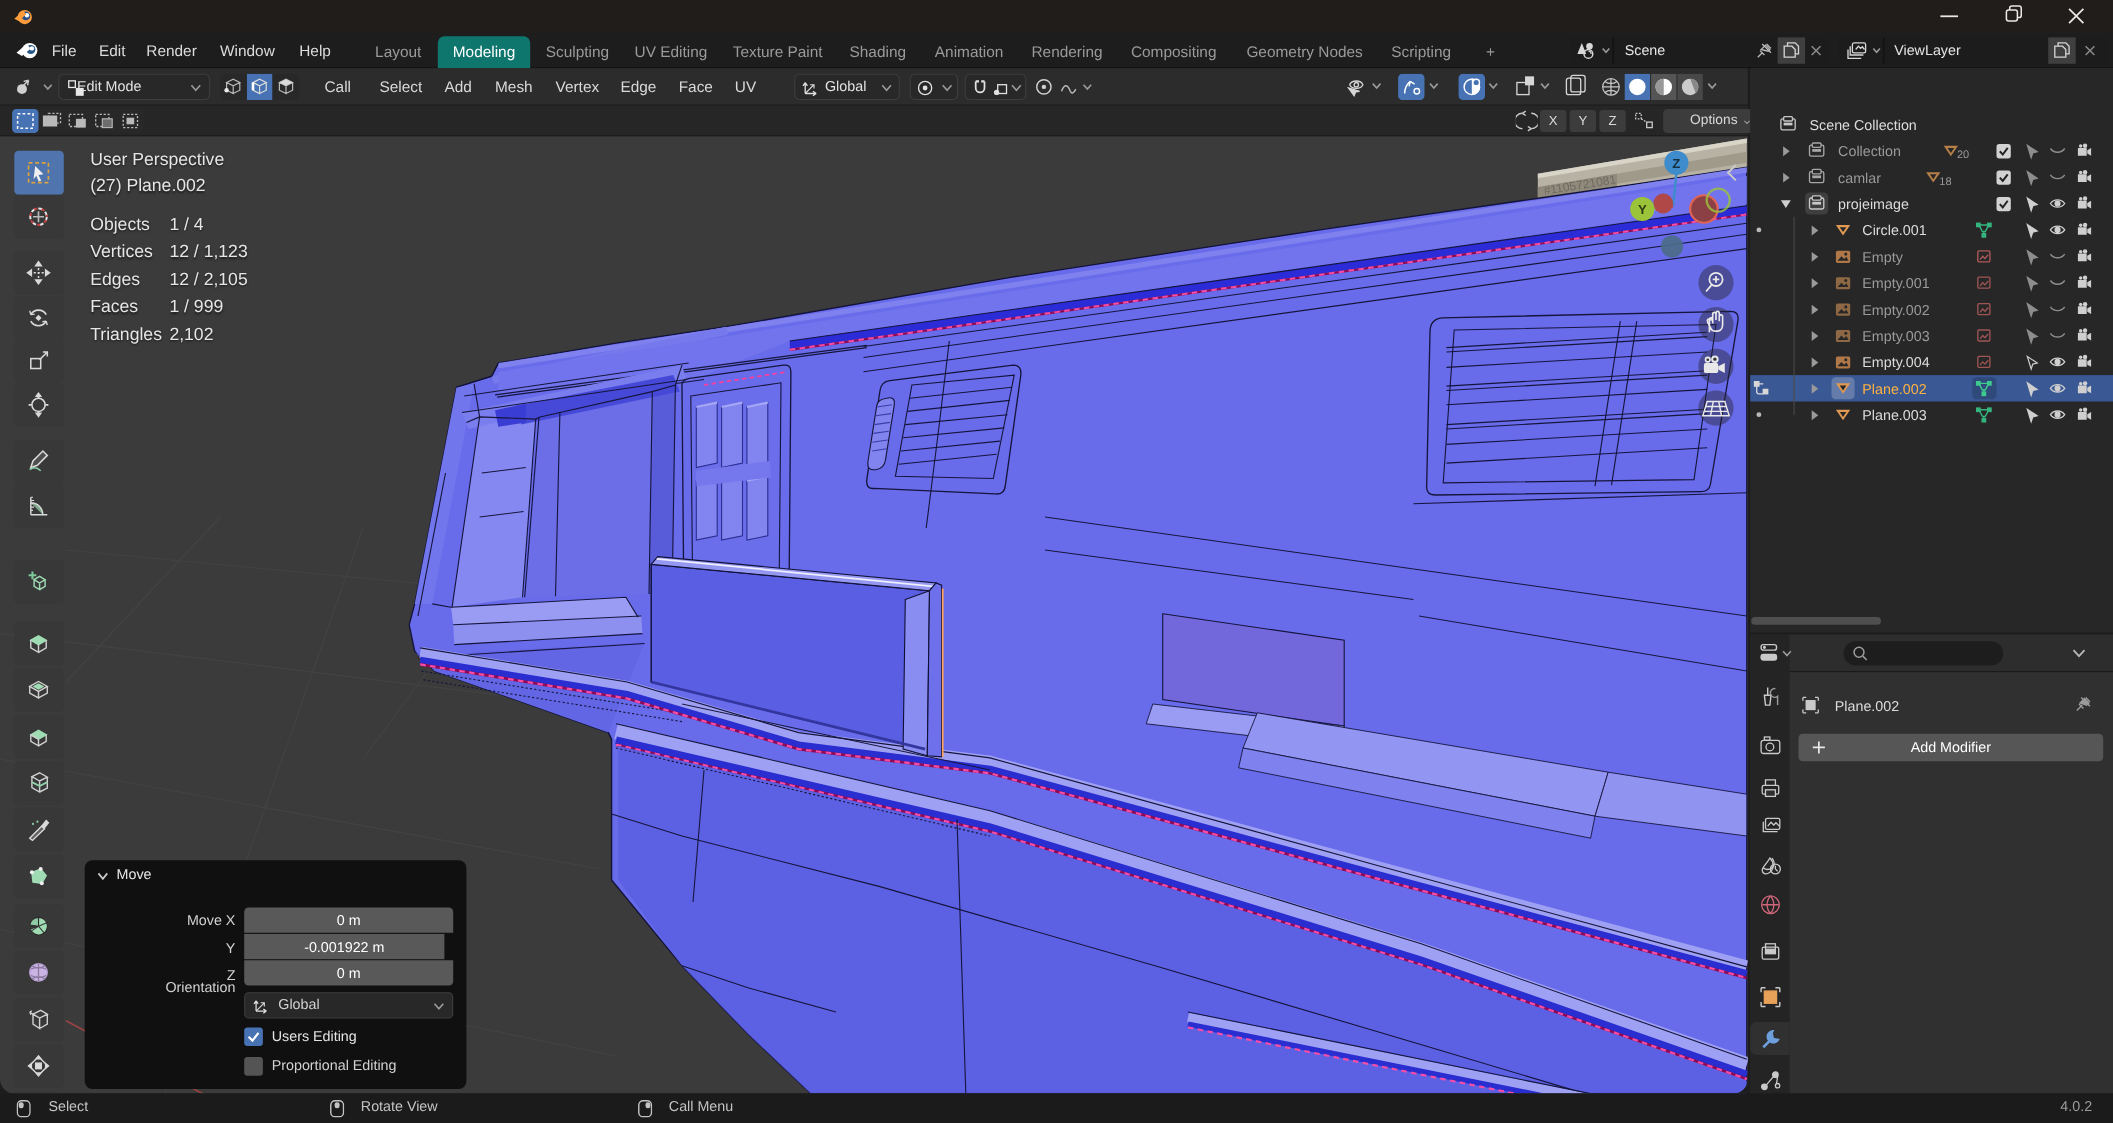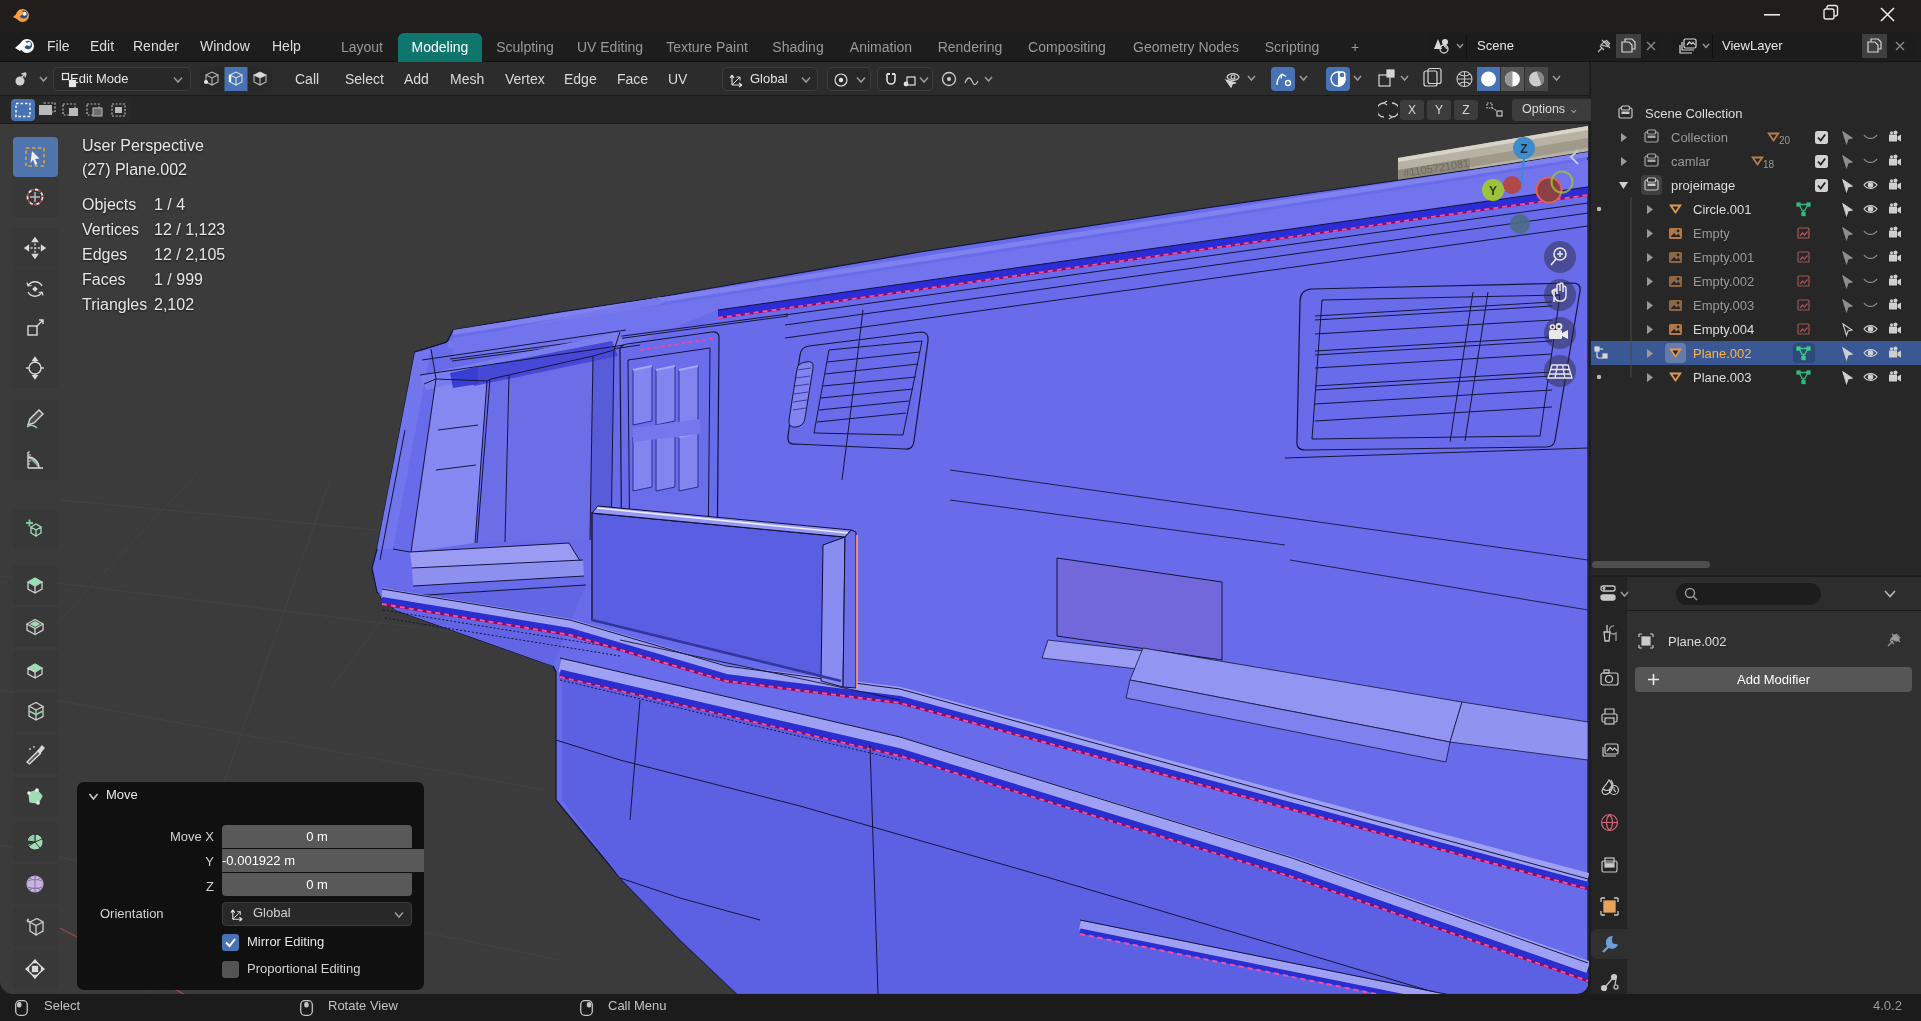--- a/index.html
+++ b/index.html
@@ -288,21 +288,21 @@
     <div class="abs" style="left:1400px;top:4px;width:24px;height:20px;background:#3c3c3c;border-radius:3px;color:#d9d9d9;font-size:12px;text-align:center;line-height:20px">X</div>
     <div class="abs" style="left:1427px;top:4px;width:24px;height:20px;background:#3c3c3c;border-radius:3px;color:#d9d9d9;font-size:12px;text-align:center;line-height:20px">Y</div>
     <div class="abs" style="left:1454px;top:4px;width:24px;height:20px;background:#3c3c3c;border-radius:3px;color:#d9d9d9;font-size:12px;text-align:center;line-height:20px">Z</div>
     <svg class="abs" style="left:1484px;top:4px" width="22" height="20" viewBox="0 0 22 20">
       <g fill="none" stroke="#c9c9c9" stroke-width="1.2">
         <rect x="3" y="3" width="5" height="5" stroke-dasharray="1.6,1.3"></rect>
         <rect x="13" y="11" width="5" height="5"></rect>
         <path d="M8 8 l5 3" stroke-dasharray="1.6,1.3"></path>
       </g>
     </svg>
-    <div class="abs" style="left:1512px;top:3px;width:96px;height:22px;background:#3c3c3c;border-radius:4px;color:#d9d9d9;font-size:12.5px;line-height:21px;text-align:left;padding-left:10px">Options <span style="color:#9a9a9a">⌄</span></div>
+    <div class="abs" style="left:1512px;top:3px;width:96px;height:22px;background:#3c3c3c;border-radius:4px;color:#d9d9d9;font-size:12.5px;line-height:21px;text-align:center;padding-left:10px">Options <span style="color:#9a9a9a">⌄</span></div>
   </div>
 
 <div id="canvas">
 <svg width="1589" height="870" viewBox="0 124 1589 870">
   <rect x="0" y="124" width="1589" height="870" fill="#3b3b3b"></rect>
   <g id="mesh">
 <g stroke="#434343" stroke-width="1" fill="none">
 <path d="M60,500 L430,535"></path>
 <path d="M0,576 L520,640"></path>
 <path d="M0,690 L545,790"></path>
@@ -640,39 +640,39 @@
       <path d="M1578 150 l-7 7 7 7" stroke="#c9c9c9" stroke-width="1.8" fill="none"></path>
     </svg><div class="abs" style="left:77px;top:658px;width:347px;height:208px;background:rgba(15,15,15,0.96);border-radius:7px;color:#d2d2d2;font-size:13px">
       <svg class="abs" style="left:11px;top:9px" width="11" height="11" viewBox="0 0 11 11">
         <path d="M1.5 3 L5.5 8 L9.5 3" stroke="#c9c9c9" stroke-width="1.6" fill="none"></path>
       </svg>
       <span class="abs" style="left:29px;top:5px;color:#e8e8e8">Move</span>
       <span class="abs" style="left:67px;top:47px;width:70px;text-align:right">Move X</span>
       <span class="abs" style="left:67px;top:72px;width:70px;text-align:right">Y</span>
       <span class="abs" style="left:67px;top:97px;width:70px;text-align:right">Z</span>
       <div class="abs" style="left:145px;top:43px;width:190px;height:23px;background:#595959;border-radius:4px 4px 0 0;text-align:center;line-height:23px;color:#fff">0 m</div>
-      <div class="abs" style="left:145px;top:67px;width:202px;height:23px;background:#595959;line-height:23px;color:#fff">-0.001922 m</div>
+      <div class="abs" style="left:145px;top:67px;width:182px;height:23px;background:#595959;text-align:center;line-height:23px;color:#fff">-0.001922 m</div>
       <div class="abs" style="left:145px;top:91px;width:190px;height:23px;background:#595959;border-radius:0 0 4px 4px;text-align:center;line-height:23px;color:#fff">0 m</div>
-      <span class="abs" style="left:23px;top:124px;width:114px;text-align:left">Orientation</span>
+      <span class="abs" style="left:23px;top:108px;width:114px;text-align:right">Orientation</span>
       <div class="abs" style="left:145px;top:120px;width:190px;height:24px;background:#282828;border:1px solid #3d3d3d;border-radius:4px">
         <svg class="abs" style="left:7px;top:4px" width="15" height="15" viewBox="0 0 16 16">
           <g stroke="#e0e0e0" stroke-width="1.2" fill="none">
             <path d="M3 13 L3 3 M3 13 L13 13 M3 3 l-2 3 m2 -3 l2 3 M13 13 l-3 -2 m3 2 l-3 2"></path>
             <path d="M3 13 L11 5 m0 3.5 V5 h-3.5" stroke-width="1"></path>
           </g>
         </svg>
         <span class="abs" style="left:30px;top:2px">Global</span>
         <svg class="abs" style="right:7px;top:8px" width="10" height="8" viewBox="0 0 10 8">
           <path d="M1 1.5 L5 6 L9 1.5" stroke="#9a9a9a" stroke-width="1.5" fill="none"></path>
         </svg>
       </div>
       <div class="abs" style="left:145px;top:152px;width:17px;height:17px;background:#4772b3;border-radius:3px"><svg width="17" height="17" viewBox="0 0 17 17">
           <path d="M4 8.5 L7.5 12 L13 5" stroke="#fff" stroke-width="2" fill="none"></path>
         </svg></div>
-      <span class="abs" style="left:170px;top:152px;color:#e4e4e4;white-space:nowrap">Mirror Editing</span>
+      <span class="abs" style="left:170px;top:152px;color:#e4e4e4;white-space:nowrap">Users Editing</span>
       <div class="abs" style="left:145px;top:179px;width:17px;height:17px;background:#545454;border-radius:3px"></div>
       <span class="abs" style="left:170px;top:179px;white-space:nowrap">Proportional Editing</span>
     </div></div>
 
 <div id="outlinerhdr">
     <svg class="abs" style="left:10px;top:7px" width="60" height="20" viewBox="0 0 60 20">
       <g stroke="#c9c9c9" stroke-width="1.3" fill="none">
         <path d="M2 4 h7 M2 10 h7 M2 16 h7"></path>
         <rect x="10" y="2" width="4" height="4" fill="#c9c9c9" stroke="none"></rect>
         <rect x="10" y="8" width="4" height="4" fill="#c9c9c9" stroke="none"></rect>

